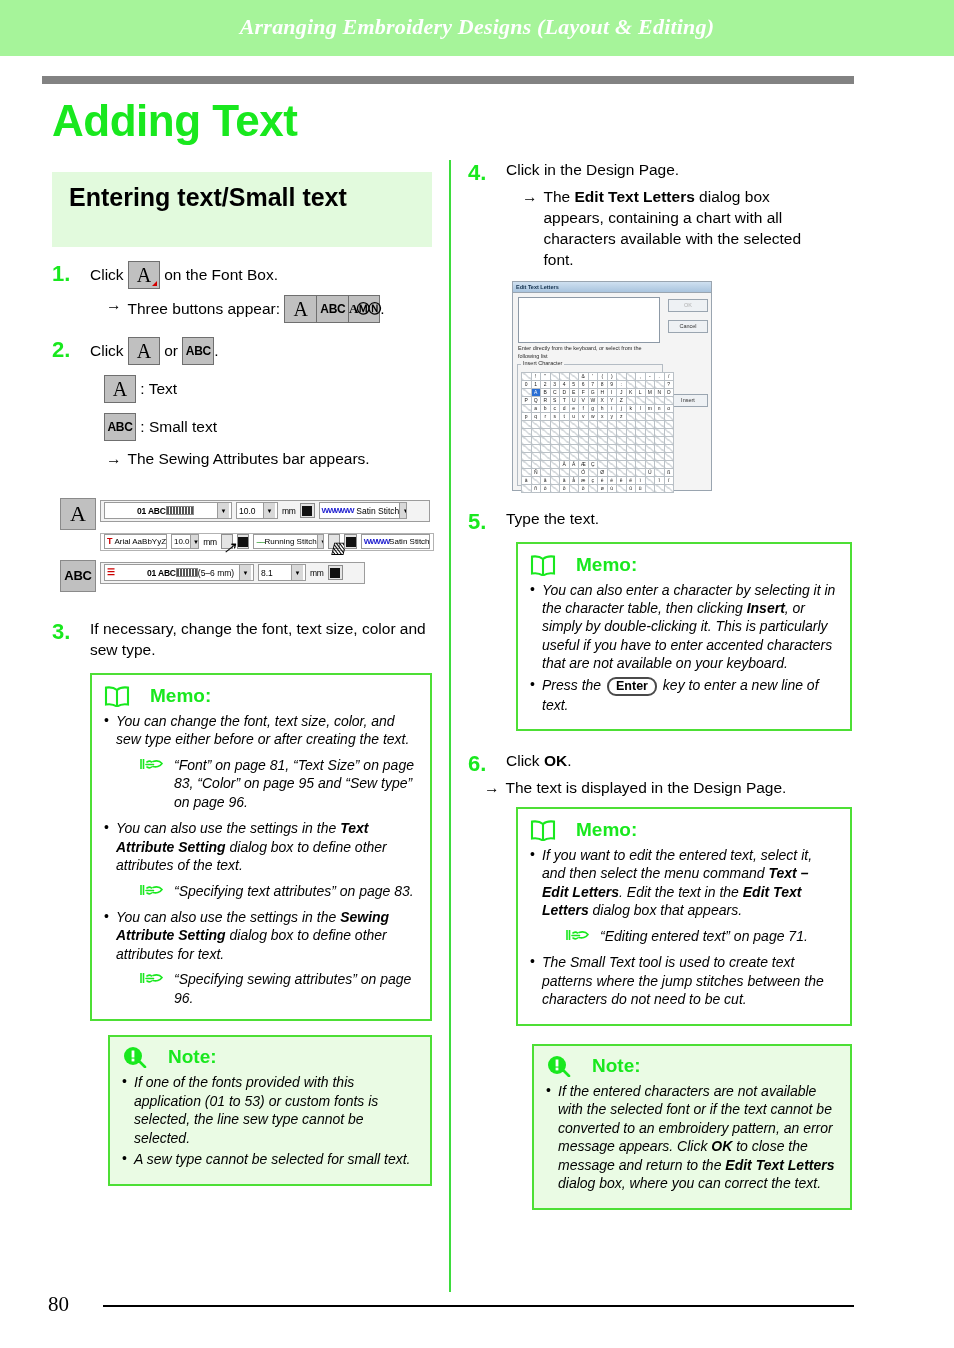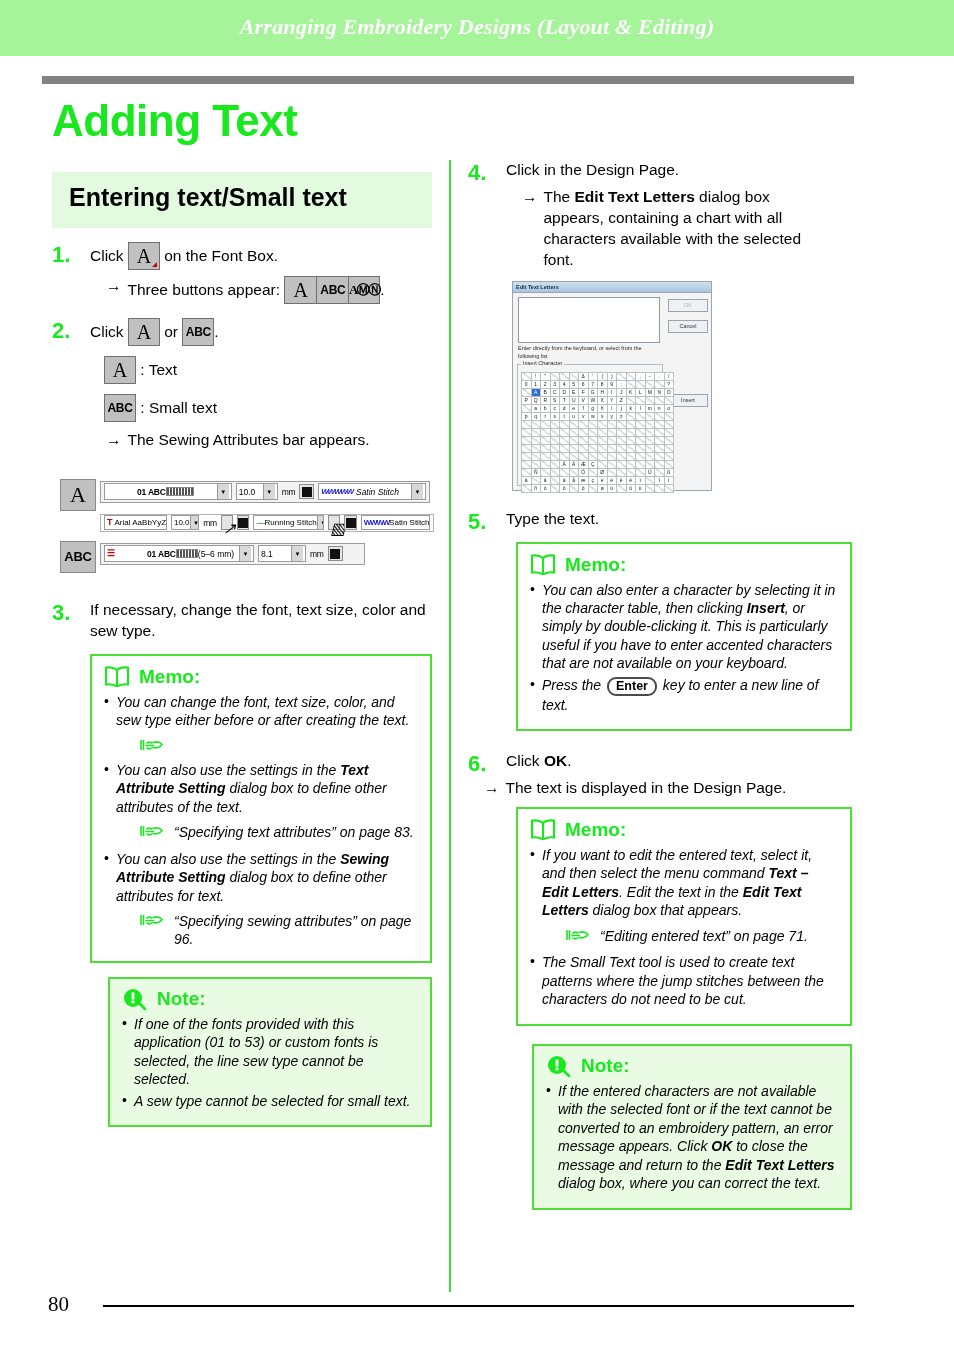--- a/index.html
+++ b/index.html
@@ -68,21 +68,21 @@
   .col-divider {
     position: absolute;
     left: 449px; top: 160px;
     width: 2px; height: 1132px;
     background: #3ddc3d;
   }
 
   
   .section-band {
     width: 380px;
-    height: 56px;
+    height: 75px;
     background: #e2fadd;
     box-sizing: border-box;
     padding: 11px 0 0 17px;
   }
   .section-band-title {
     font-size: 25px;
     font-weight: bold;
     color: #000;
   }
 
@@ -264,22 +264,22 @@
   }
   .note-box {
     border: 2px solid #4ddf35;
     background: #eafbe4;
     box-sizing: border-box;
     padding: 9px 12px 12px 12px;
     margin-top: 14px;
   }
   .box-head {
     display: flex;
-    align-items: flex-start;
-    gap: 9px;
+    align-items: flex-end;
+    gap: 20px;
     margin-bottom: 5px;
   }
   .box-head-label {
     font-size: 19px;
     font-weight: bold;
     color: #19e81e;
   }
   .bullet-list {
     margin: 0;
     padding: 0;
@@ -520,21 +520,21 @@
         <span class="caret">▼</span>
       </div>
       <div class="fld h17" style="width:42px;">
         <span>10.0</span>
         <span class="caret">▼</span>
       </div>
       <span class="unit">mm</span>
       <div class="sq-btn">
           <i></i>
         </div>
-      <div class="fld h17" style="width:108px;font-style:italic;">
+      <div class="fld h17" style="width:88px;">
         <span class="zig">WWWWW</span>
         <span style="margin-left:3px;">Satin Stitch</span>
         <span class="caret">▼</span>
       </div>
     </div>
 
     <div class="bar bar2">
       <div class="fld" style="width:78px;">
         <span class="red-a">T</span>
         <span style="margin-left:2px;">Arial  AaBbYyZz</span>
@@ -603,20 +603,21 @@
       <span class="box-head-label">Memo:</span>
     </div>
     <ul class="bullet-list">
       <li><span>You can change the font, text size, color, and sew type either before or after creating the text.</span></li>
     </ul>
     <div class="ref-line">
       <svg class="hand-icon" width="24" height="16" viewBox="0 0 24 16">
         <path d="M1 3 L1 13 M3.5 3 L3.5 13" stroke="#19e81e" stroke-width="1.6" fill="none"></path>
         <path d="M6 8.5 L13.5 8.5 M13 5.5 C16 4.5 20 5 22 7.5 C20 10.5 16 11.5 13 10.5 M7 6 C8.5 5 10.5 5 11.5 6 M7 11 C8.5 12 10.5 12 11.5 11" stroke="#19e81e" stroke-width="1.6" fill="none" stroke-linecap="round"></path>
       </svg>
+      <span class="ref-text">“Font” on page 81, “Text Size” on page 83, “Color” on page 95 and “Sew type” on page 96.</span>
     </div>
     <ul class="bullet-list">
       <li><span>You can also use the settings in the </span><b class="b">Text Attribute Setting</b><span> dialog box to define other attributes of the text.</span></li>
     </ul>
     <div class="ref-line">
       <svg class="hand-icon" width="24" height="16" viewBox="0 0 24 16">
         <path d="M1 3 L1 13 M3.5 3 L3.5 13" stroke="#19e81e" stroke-width="1.6" fill="none"></path>
         <path d="M6 8.5 L13.5 8.5 M13 5.5 C16 4.5 20 5 22 7.5 C20 10.5 16 11.5 13 10.5 M7 6 C8.5 5 10.5 5 11.5 6 M7 11 C8.5 12 10.5 12 11.5 11" stroke="#19e81e" stroke-width="1.6" fill="none" stroke-linecap="round"></path>
       </svg>
       <span class="ref-text">“Specifying text attributes” on page 83.</span>

